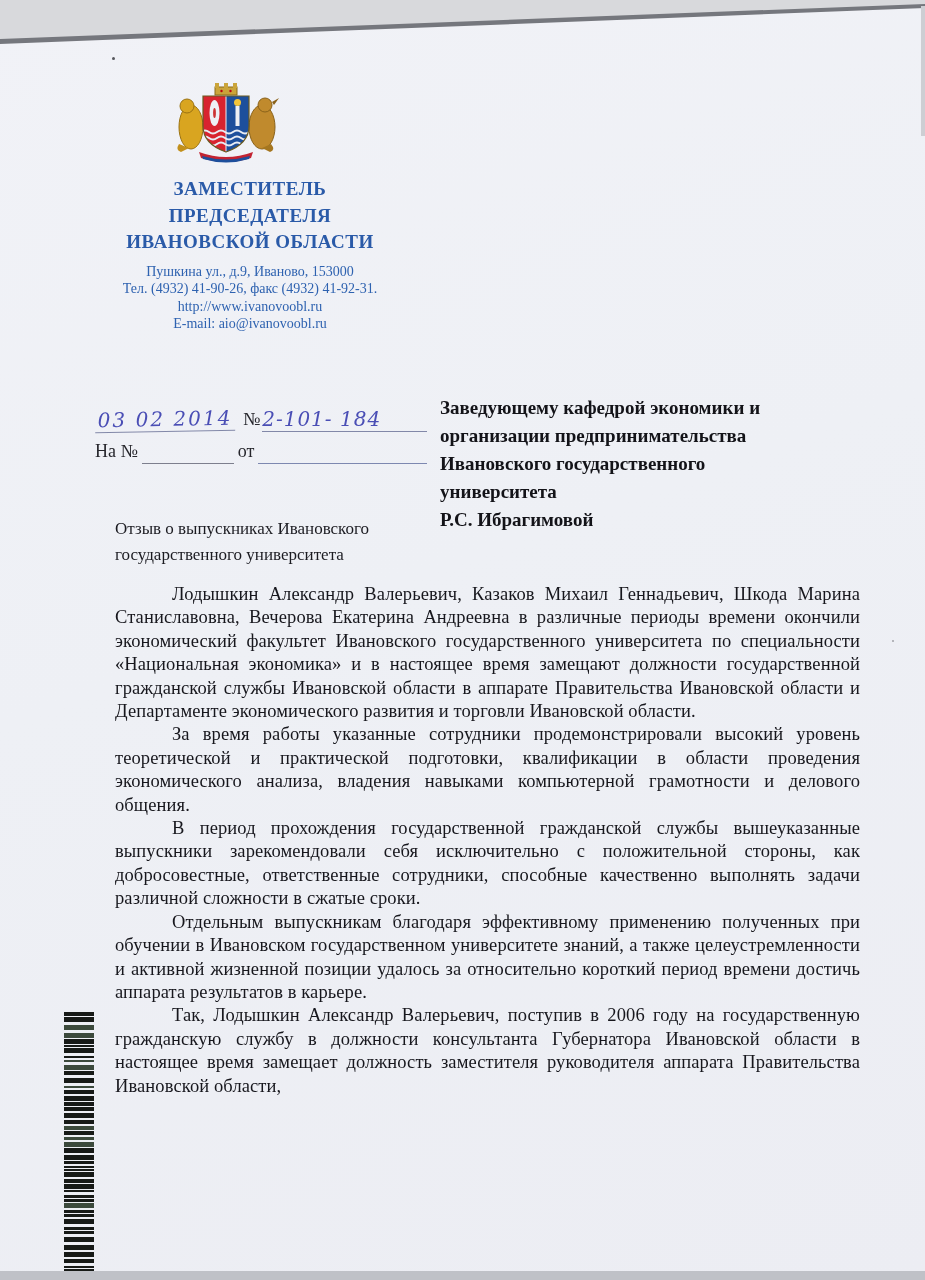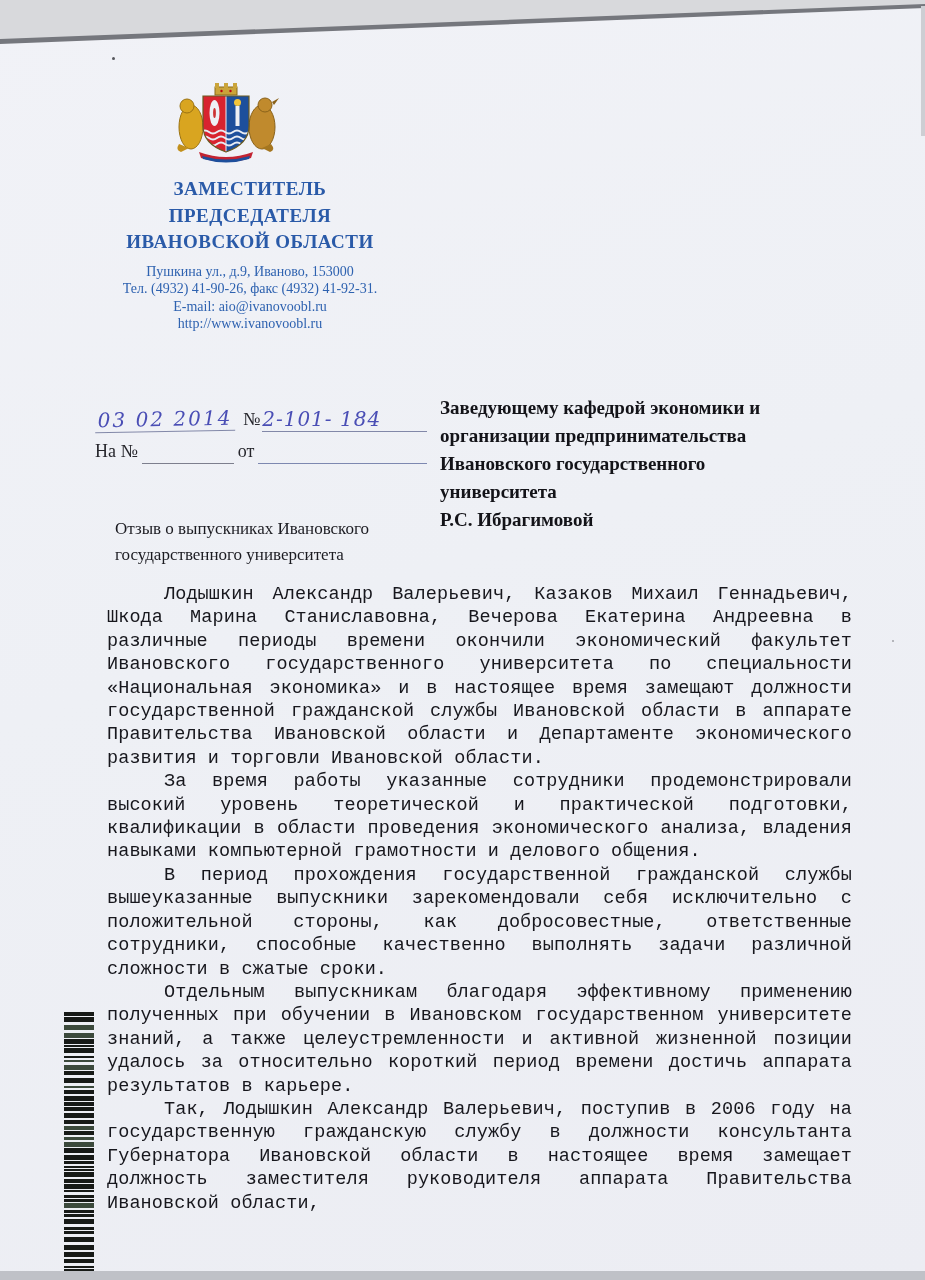--- a/index.html
+++ b/index.html
@@ -47,21 +47,21 @@
 
   
   .recipient { position:absolute; left:440px; top:394px; width:442px; text-align:left;
                font-weight:bold; font-size:19px; line-height:28px; color:#131318; }
 
   
   .subject { position:absolute; left:115px; top:516px; width:358px;
              font-size:17px; line-height:25.5px; color:#1b1b21; }
 
   
-  .body-text { position:absolute; left:107px; top:583px; width:745px; color:#17171d;font-family:Liberation Mono, monospace; }
+  .body-text { position:absolute; left:115px; top:583px; width:745px; color:#17171d; }
   .body-text p { margin:0; text-indent:57px; font-size:18.5px; line-height:23.4px;
                  text-align:justify; letter-spacing:.1px; }
 
   
   .barcode { position:absolute; left:64px; top:1012px; width:30px; height:261px; overflow:hidden; }
   .barcode .bar { width:100%; }
 </style>
 </head>
 <body>
 
@@ -117,22 +117,22 @@
       </svg>
     </span>
     <div class="lh-title">
       <div>ЗАМЕСТИТЕЛЬ</div>
       <div>ПРЕДСЕДАТЕЛЯ</div>
       <div>ИВАНОВСКОЙ ОБЛАСТИ</div>
     </div>
     <div class="lh-address">
       <div>Пушкина ул., д.9, Иваново, 153000</div>
       <div>Тел. (4932) 41-90-26, факс (4932) 41-92-31.</div>
+      <div>http://www.ivanovoobl.ru</div>
       <div>E-mail: aio@ivanovoobl.ru</div>
-      <div>http://www.ivanovoobl.ru</div>
     </div>
   </header>
 
   <div class="ref-block">
     <div class="ref-row1">
       <span class="hw hw-date">03 02 2014</span>
       <span class="no-label">№</span>
       <span class="hw hw-num">2-101- 184</span>
     </div>
     <div class="ref-row2">

